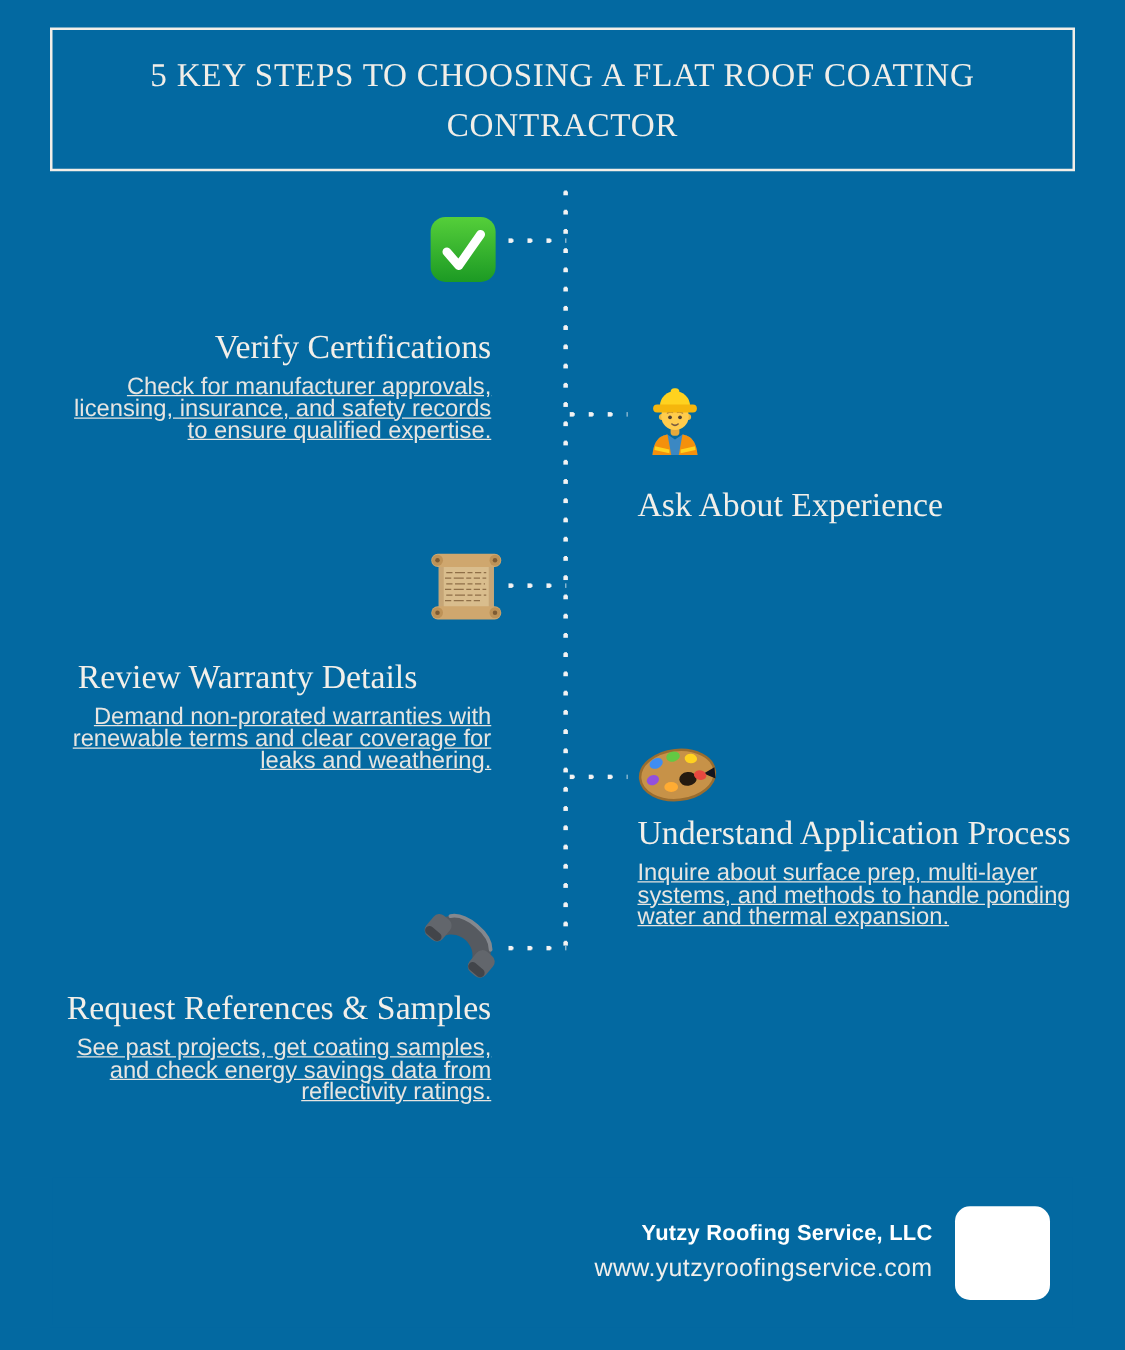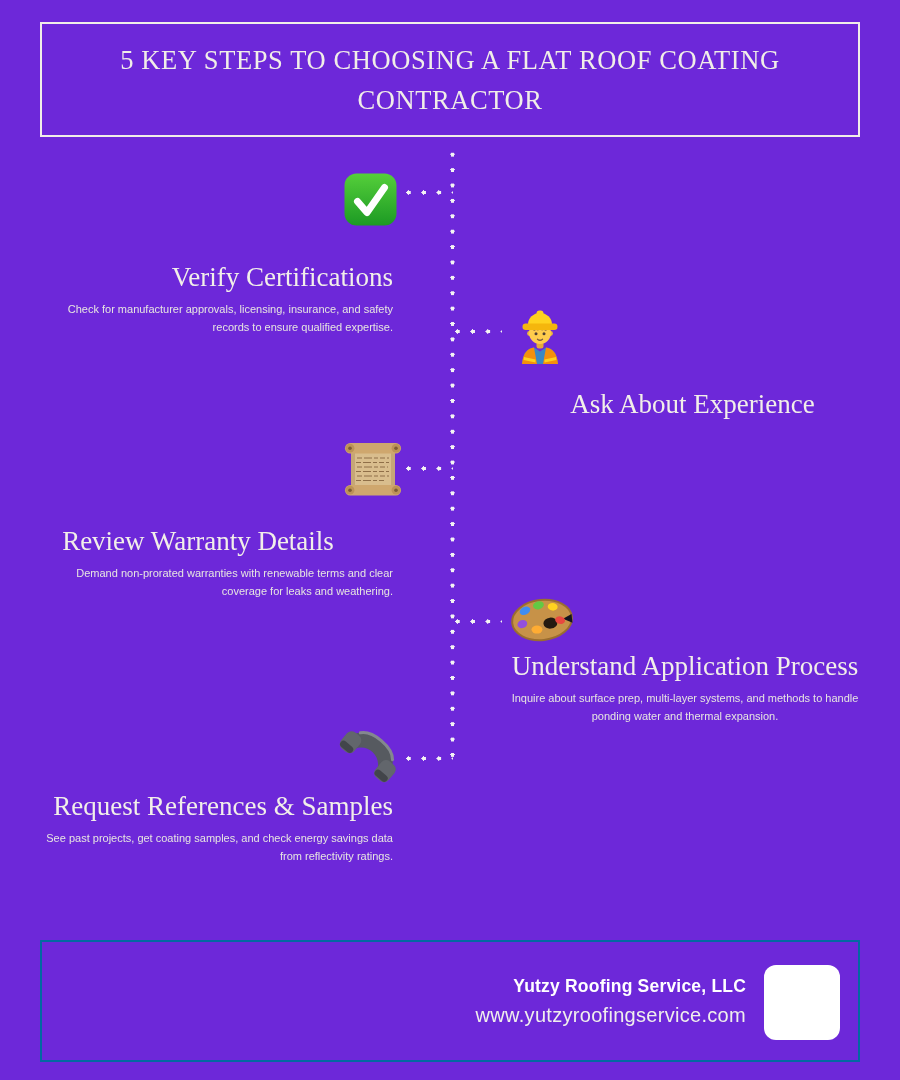--- a/index.html
+++ b/index.html
@@ -1,16 +1,16 @@
 <!DOCTYPE html>
 <html><head>
 <meta charset="utf-8">
 <style>
   html,body{margin:0;padding:0;background:#14141d;}
-  .page{position:relative;width:900px;height:1080px;background:#6d28d9;overflow:hidden;
+  .page{position:relative;width:900px;height:1080px;background:#0369a1;overflow:hidden;
         font-family:"Liberation Sans",sans-serif;}
 
   
   .title-box{position:absolute;left:40px;top:22px;width:816px;height:111px;
              border:2px solid #f1eee8;display:flex;align-items:center;justify-content:center;}
   .title-box h1{margin:0;max-width:712px;text-align:center;
                 font-family:"Liberation Serif",serif;font-weight:400;
                 font-size:26.5px;line-height:40px;letter-spacing:0.6px;color:#f1eee8;}
 
   
@@ -26,23 +26,23 @@
   
   .icon{position:absolute;display:block;line-height:0;}
   .i-check{left:344px;top:173px;} .i-worker{left:520px;top:306px;}
   .i-scroll{left:342px;top:441px;} .i-palette{left:509px;top:595px;}
   .i-phone{left:337px;top:722px;}
 
   
   .step{position:absolute;}
   .step h2{margin:0;font-family:"Liberation Serif",serif;font-weight:400;
            font-size:27px;line-height:36px;color:#f2efe9;}
-  .step p{margin:6px 0 0 0;font-size:11px;line-height:17.5px;color:#e7e5e1;}
+  .step p{margin:6px 0 0 0;font-size:19px;line-height:17.5px;color:#e7e5e1;text-decoration:underline;}
   .left{text-align:right;}
-  .right{text-align:center;}
+  .right{text-align:left;}
   .s1{left:43px;top:259px;width:350px;text-align:right;}
   .s2{left:510px;top:386px;width:365px;}
   .s3{left:48px;top:523px;width:345px;}
   .s3 h2{width:390px;margin-left:-45px;text-align:center;}
   .s4{left:510px;top:648px;width:350px;}
   .s5{left:33px;top:788px;width:360px;}
 
   
   .footer-box{position:absolute;left:40px;top:940px;width:816px;height:118px;
               border:2px solid #0369a1;}

